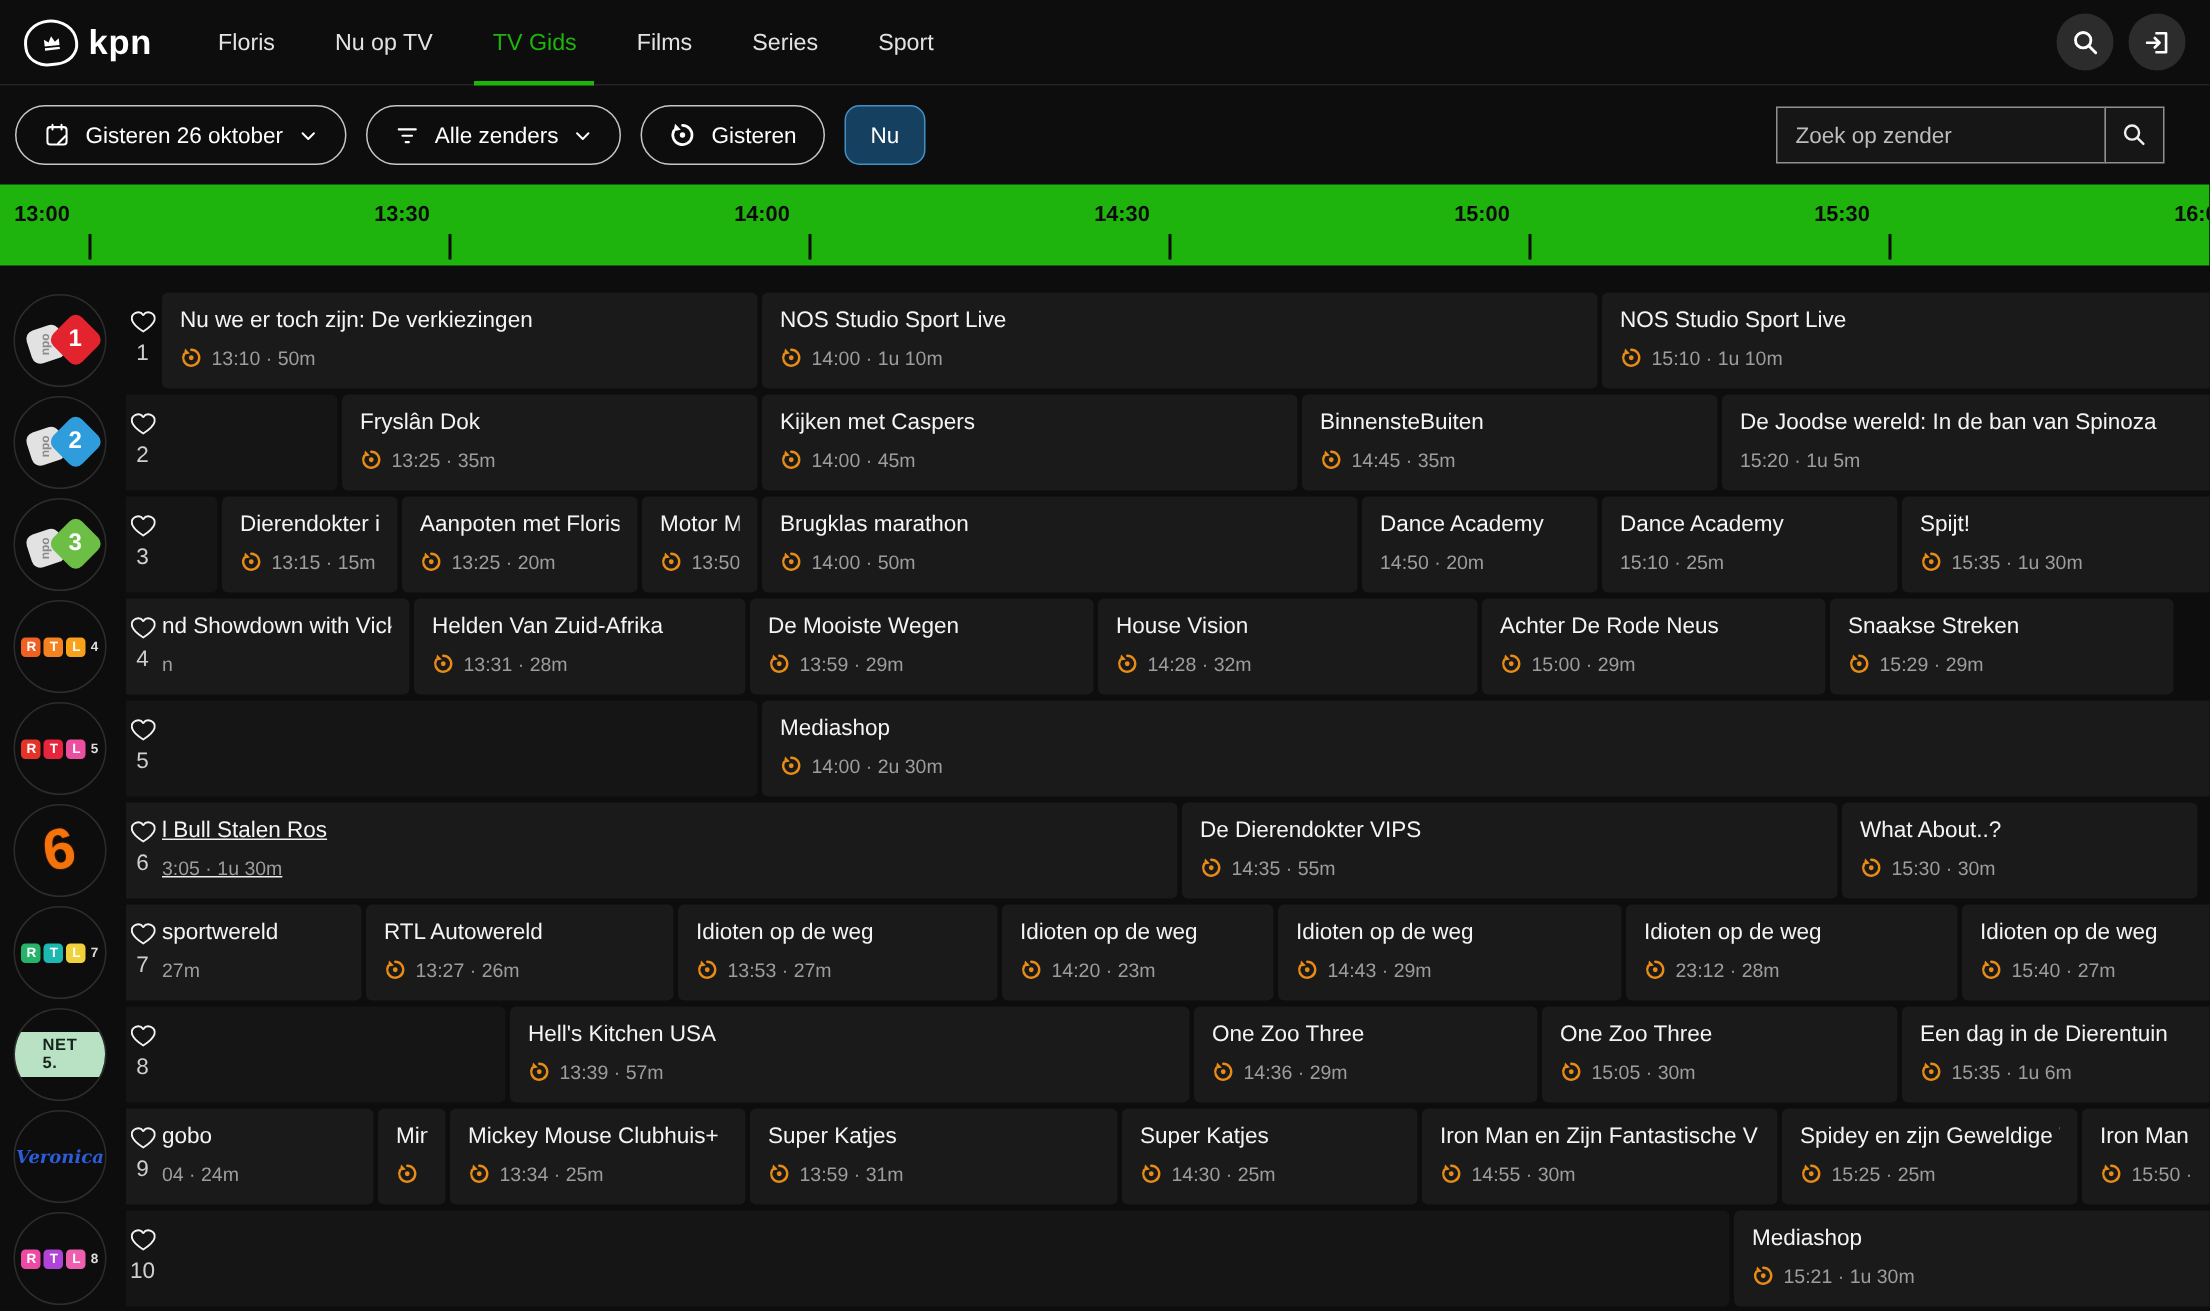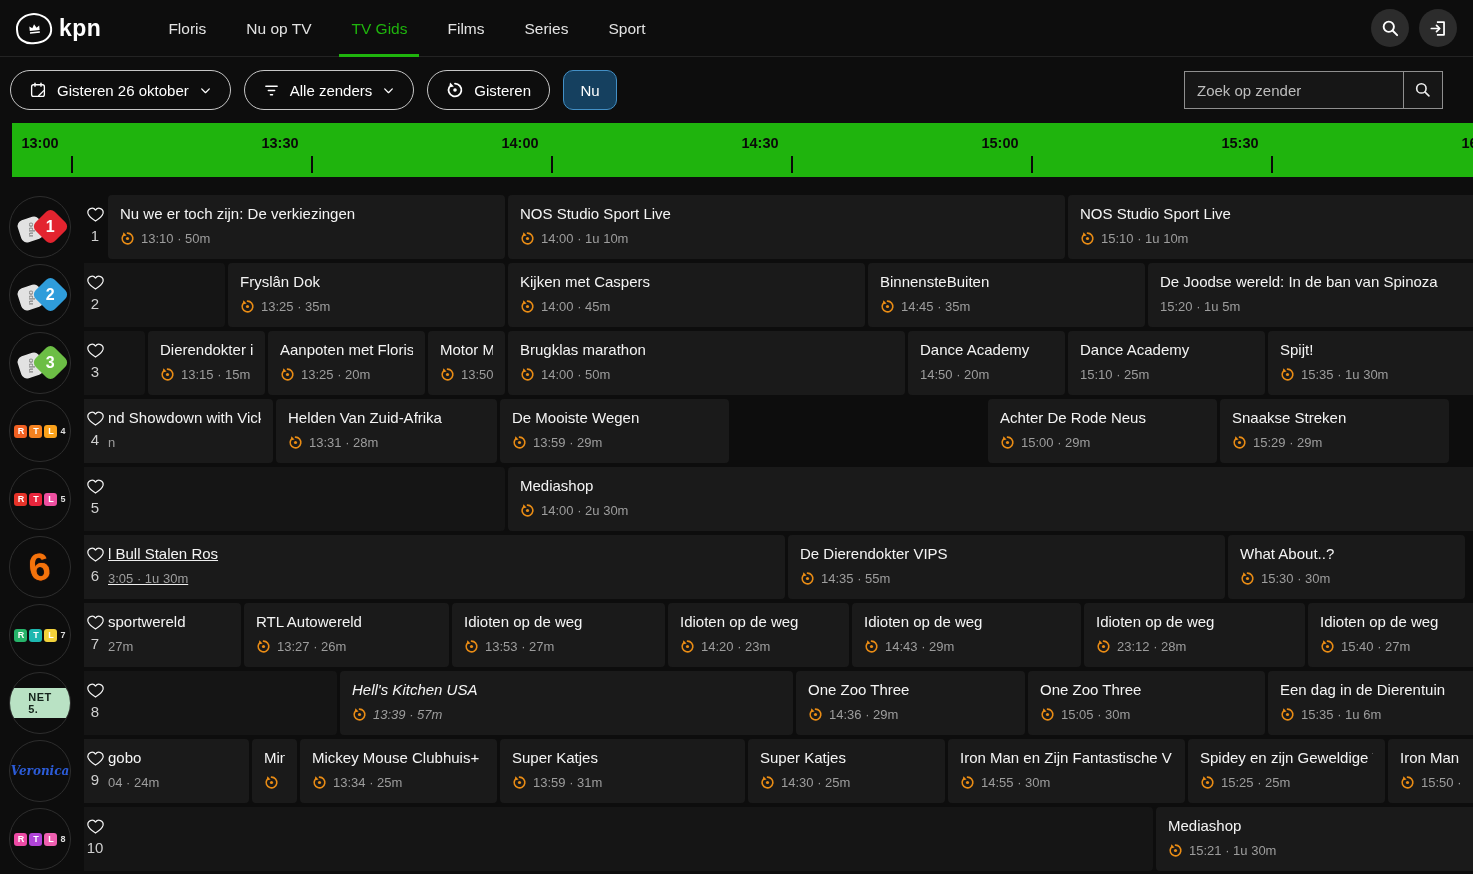--- a/index.html
+++ b/index.html
@@ -1,21 +1,21 @@
 <!DOCTYPE html>
 <html style="--green: #1fb40d; --nu-bg: #15405f; --nu-border: #4390c6;"><head>
 <meta charset="utf-8">
 <style>
   * { margin:0; padding:0; box-sizing:border-box; }
   html,body { width:1473px; height:874px; overflow:hidden; background:#0d0d0d;
     font-family:"Liberation Sans", sans-serif; color:#eee; }
 
   
   .header { height:57px; display:flex; align-items:center; padding:0 16px;
-    border-bottom:1px solid #232323; background:#0d0d0d;gap:23px; }
+    border-bottom:1px solid #232323; background:#0d0d0d; }
   .brand { display:flex; align-items:center; gap:7px; margin-right:44px; }
   .brand-oval { width:36px; height:31px; border:2.5px solid #fff;
     border-radius:55% 60% 50% 50%; display:flex; align-items:center;
     justify-content:center; transform:rotate(-6deg); }
   .brand-name { font-size:23px; font-weight:bold; color:#fff; letter-spacing:.5px; }
   .nav { display:flex; height:57px; }
   .nav-item { position:relative; height:57px; line-height:57px; font-size:15.5px;
     color:#e3e3e3; margin-right:40px; cursor:pointer; }
   .nav-item.active { color:var(--green); }
   .nav-item.active::after { content:""; position:absolute; left:-12px; right:-12px;
@@ -34,21 +34,21 @@
     display:flex; align-items:center; justify-content:center; cursor:pointer; }
   .search-wrap { margin-left:auto; margin-right:20px; display:flex; }
   .search-input { width:220px; height:38px; background:#161616; border:1px solid #8f8f8f;
     color:#ddd; font-size:15px; padding:0 12px; outline:none;
     font-family:"Liberation Sans", sans-serif; }
   .search-input::placeholder { color:#bdbdbd; }
   .search-btn { width:40px; height:38px; border:1px solid #8f8f8f; margin-left:-1px;
     background:#161616; display:flex; align-items:center; justify-content:center; cursor:pointer; }
 
   
-  .timeline { position:relative; height:54px; overflow:hidden;margin-left:12px; }
+  .timeline { position:relative; height:54px; overflow:hidden; }
   .tl-label { position:absolute; top:12px; transform:translateX(-50%);
     font-size:14.5px; font-weight:bold; color:#0a0a0a; }
   .tl-tick { position:absolute; top:33px; width:2px; height:17px; background:#0a0a0a;
     transform:translateX(-50%); }
 
   
   .grid { margin-top:18px; }
   .row { position:relative; height:64px; margin-bottom:4px; }
   .block { position:absolute; top:0; height:64px; background:#1a1a1a; border-radius:4px;
     overflow:hidden; padding:9px 12px 0 12px; cursor:pointer; }
@@ -423,20 +423,33 @@
           <span style="display: inline-flex;">
             <svg width="15" height="15" viewBox="0 0 16 16">
               <path d="M8 2.3 a5.7 5.7 0 1 1 -5.1 3.1" fill="none" stroke="#e98c15" stroke-width="1.7" stroke-linecap="round"></path>
               <path d="M3.6 1.4 L2.7 5.8 L7 4.9 Z" fill="#e98c15"></path>
               <circle cx="8" cy="8" r="1.7" fill="#e98c15"></circle>
             </svg>
           </span>
           <span>13:59 · 29m</span>
         </div>
       </div>
+      <div class="block" style="left: 732px; width: 253px;">
+        <div class="b-title">House Vision</div>
+        <div class="b-meta">
+          <span style="display: inline-flex;">
+            <svg width="15" height="15" viewBox="0 0 16 16">
+              <path d="M8 2.3 a5.7 5.7 0 1 1 -5.1 3.1" fill="none" stroke="#e98c15" stroke-width="1.7" stroke-linecap="round"></path>
+              <path d="M3.6 1.4 L2.7 5.8 L7 4.9 Z" fill="#e98c15"></path>
+              <circle cx="8" cy="8" r="1.7" fill="#e98c15"></circle>
+            </svg>
+          </span>
+          <span>14:28 · 32m</span>
+        </div>
+      </div>
       <div class="block" style="left: 988px; width: 229px;">
         <div class="b-title">Achter De Rode Neus</div>
         <div class="b-meta">
           <span style="display: inline-flex;">
             <svg width="15" height="15" viewBox="0 0 16 16">
               <path d="M8 2.3 a5.7 5.7 0 1 1 -5.1 3.1" fill="none" stroke="#e98c15" stroke-width="1.7" stroke-linecap="round"></path>
               <path d="M3.6 1.4 L2.7 5.8 L7 4.9 Z" fill="#e98c15"></path>
               <circle cx="8" cy="8" r="1.7" fill="#e98c15"></circle>
             </svg>
           </span>
@@ -639,21 +652,21 @@
           </div>
         </div>
       </div>
       <span class="heart"><svg width="19" height="19" viewBox="0 0 24 24">
           <path d="M12 20.2 S3.8 15.2 2.5 10.6 A5.3 5.3 0 0 1 12 6.4 5.3 5.3 0 0 1 21.5 10.6 C20.2 15.2 12 20.2 12 20.2 Z" fill="none" stroke="#f2f2f2" stroke-width="1.6" stroke-linejoin="round"></path>
         </svg></span>
       <div class="chnum">7</div>
     </div>
     <div class="row">
       <div class="block empty clip" style="left: 84px; width: 253px;"></div>
-      <div class="block" style="left: 340px; width: 453px; font-style: italic;">
+      <div class="block" style="left: 340px; width: 453px;">
         <div class="b-title">Hell's Kitchen USA</div>
         <div class="b-meta">
           <span style="display: inline-flex;">
             <svg width="15" height="15" viewBox="0 0 16 16">
               <path d="M8 2.3 a5.7 5.7 0 1 1 -5.1 3.1" fill="none" stroke="#e98c15" stroke-width="1.7" stroke-linecap="round"></path>
               <path d="M3.6 1.4 L2.7 5.8 L7 4.9 Z" fill="#e98c15"></path>
               <circle cx="8" cy="8" r="1.7" fill="#e98c15"></circle>
             </svg>
           </span>
           <span>13:39 · 57m</span>

